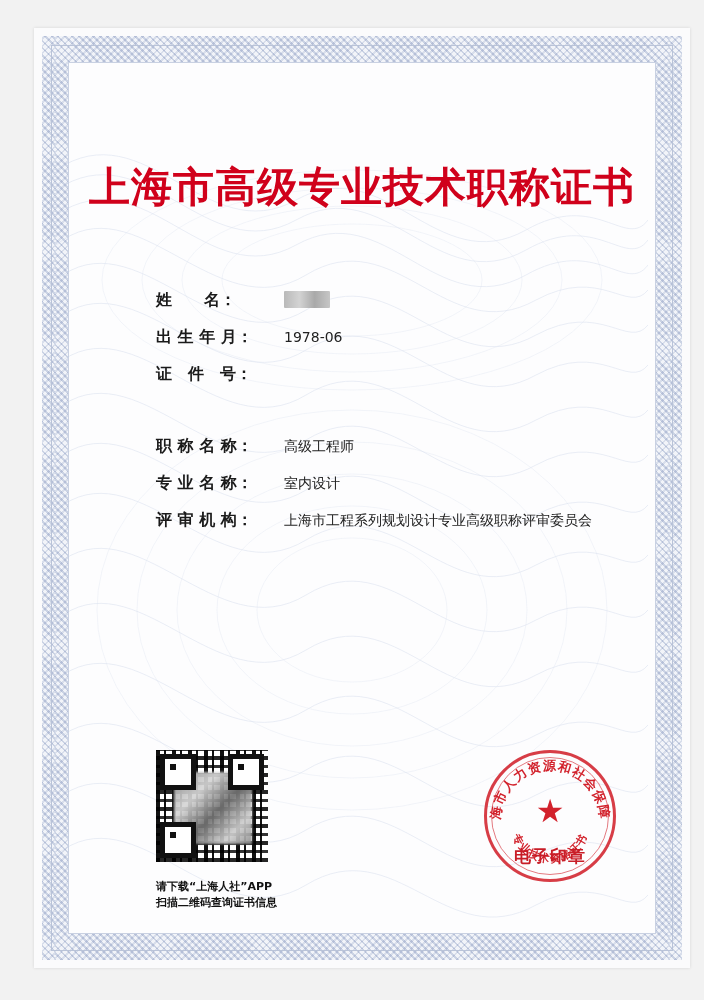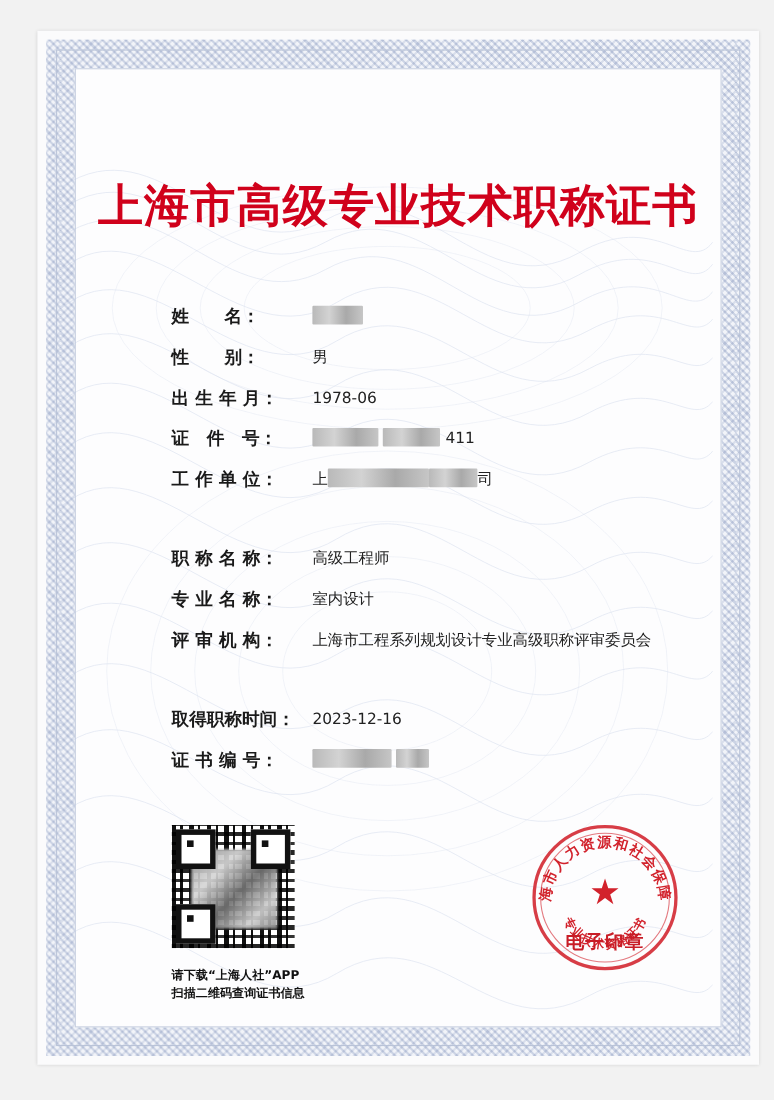--- a/index.html
+++ b/index.html
@@ -89,21 +89,21 @@
     font-family: "DejaVu Sans", "Liberation Sans", sans-serif;
     font-size: 41px;
     font-weight: bold;
     letter-spacing: 1px;
     white-space: nowrap;
   }
 
   .fields {
     position: absolute;
     left: 100px;
-    top: 228px;
+    top: 240px;
     right: 40px;
   }
   .field-row {
     display: flex;
     align-items: flex-start;
     margin-bottom: 13px;
     min-height: 24px;
   }
   .field-label {
     width: 118px;
@@ -297,78 +297,49 @@
 
       <div class="fields">
 
         <div class="field-row">
           <div class="field-label">姓　　名：</div>
           <div class="field-value">
             <span class="redact r1"></span>
           </div>
         </div>
 
-        <div class="field-row">
-          <div class="field-label">性　　别：</div>
-          <div class="field-value">男</div>
-        </div>
 
         <div class="field-row">
           <div class="field-label">出 生 年 月：</div>
           <div class="field-value">1978-06</div>
         </div>
 
 
         <div class="field-row">
           <div class="field-label">证　件　号：</div>
-          <div class="field-value">
-            <span class="redact r2"></span>
-            <span class="redact r3"></span>
-            <span class="value-inline">411</span>
-          </div>
-        </div>
-
-        <div class="field-row">
-          <div class="field-label">工 作 单 位：</div>
-          <div class="field-value">
-            上<span class="redact r8"></span><span class="redact r6"></span>司
-          </div>
-        </div>
+        </div>
+
 
         <div class="gap-block">
           <div class="field-row">
             <div class="field-label">职 称 名 称：</div>
             <div class="field-value">高级工程师</div>
           </div>
 
           <div class="field-row">
             <div class="field-label">专 业 名 称：</div>
             <div class="field-value">室内设计</div>
           </div>
 
           <div class="field-row">
             <div class="field-label">评 审 机 构：</div>
             <div class="field-value">上海市工程系列规划设计专业高级职称评审委员会</div>
           </div>
         </div>
 
-        <div class="gap-block">
-          <div class="field-row">
-            <div class="field-label">取得职称时间：</div>
-            <div class="field-value">2023-12-16</div>
-          </div>
-
-          <div class="field-row">
-            <div class="field-label">证 书 编 号：</div>
-            <div class="field-value">
-              <span class="redact r5"></span>
-              <span class="redact r7"></span>
-            </div>
-          </div>
-        </div>
 
       </div>
 
       <div class="qr-area">
         <div class="qr-box">
           <div class="qr-noise"></div>
           <div class="qr-blur"></div>
           <div class="qr-eye tl"></div>
           <div class="qr-eye tr"></div>
           <div class="qr-eye bl"></div>

